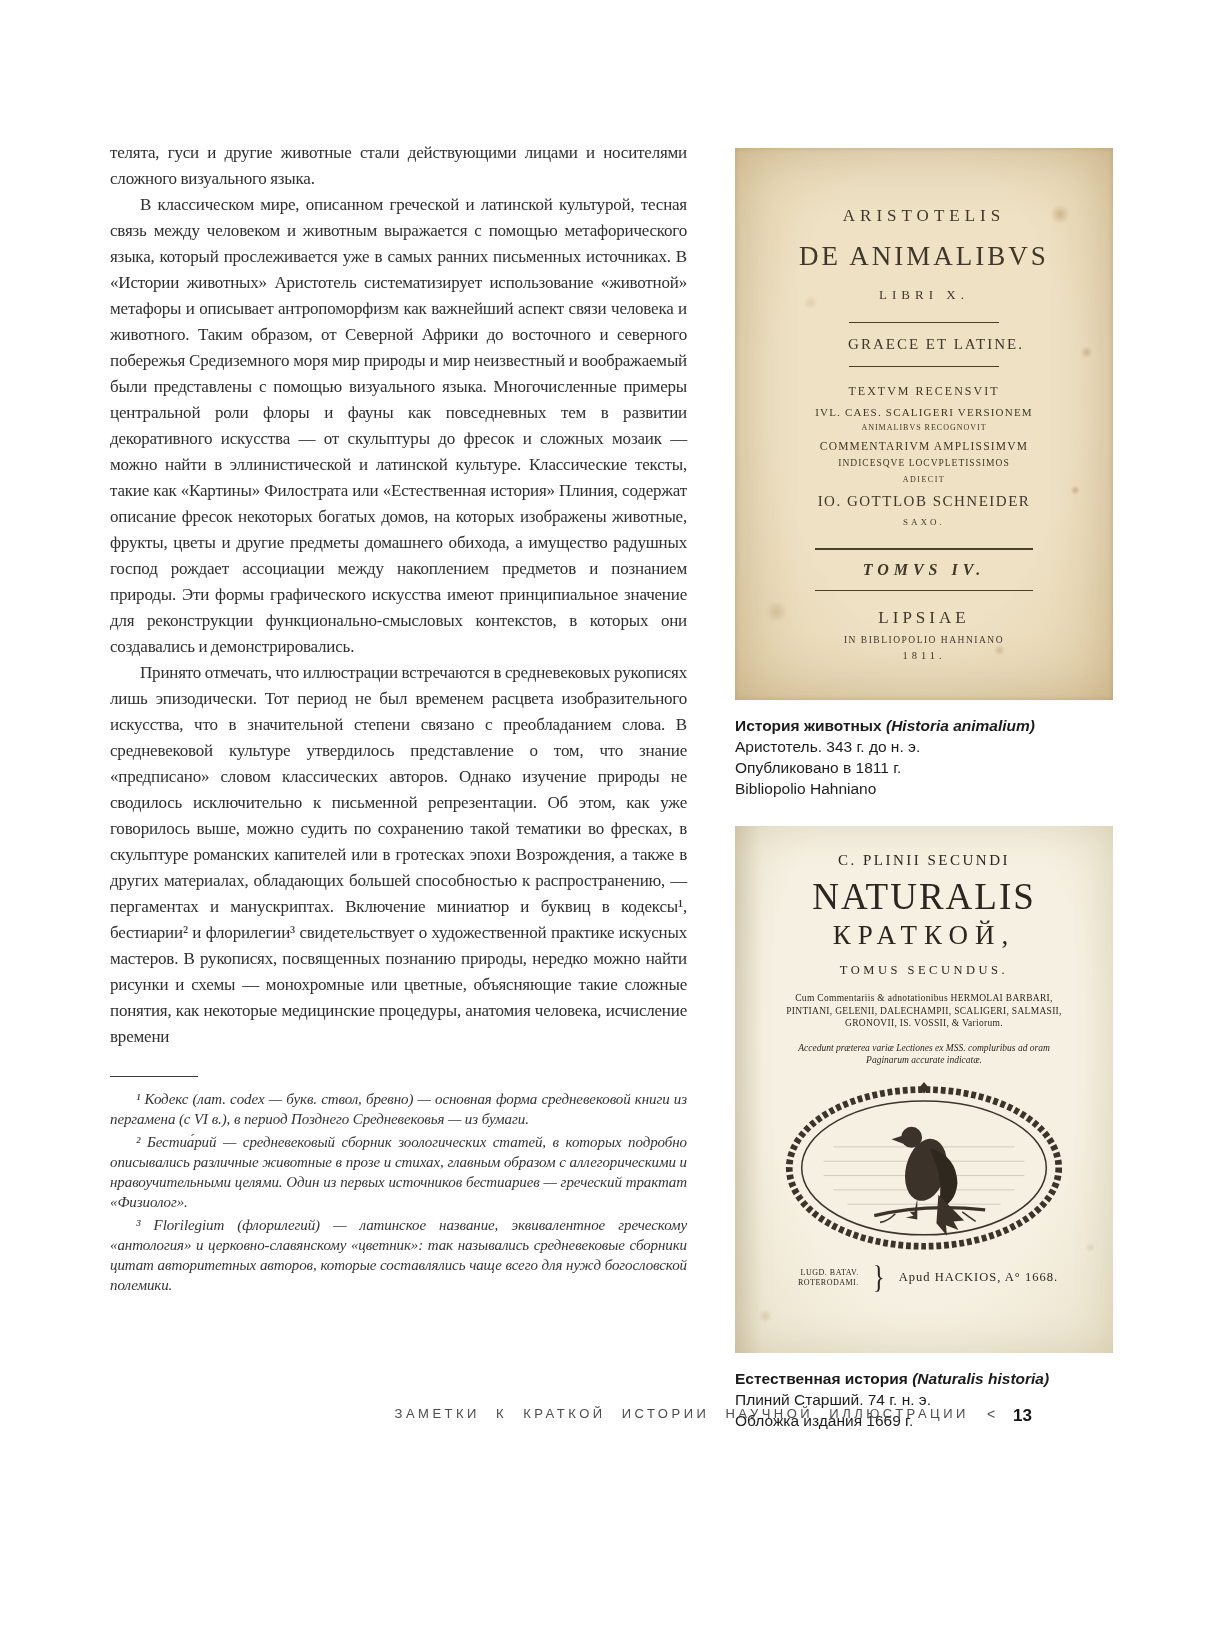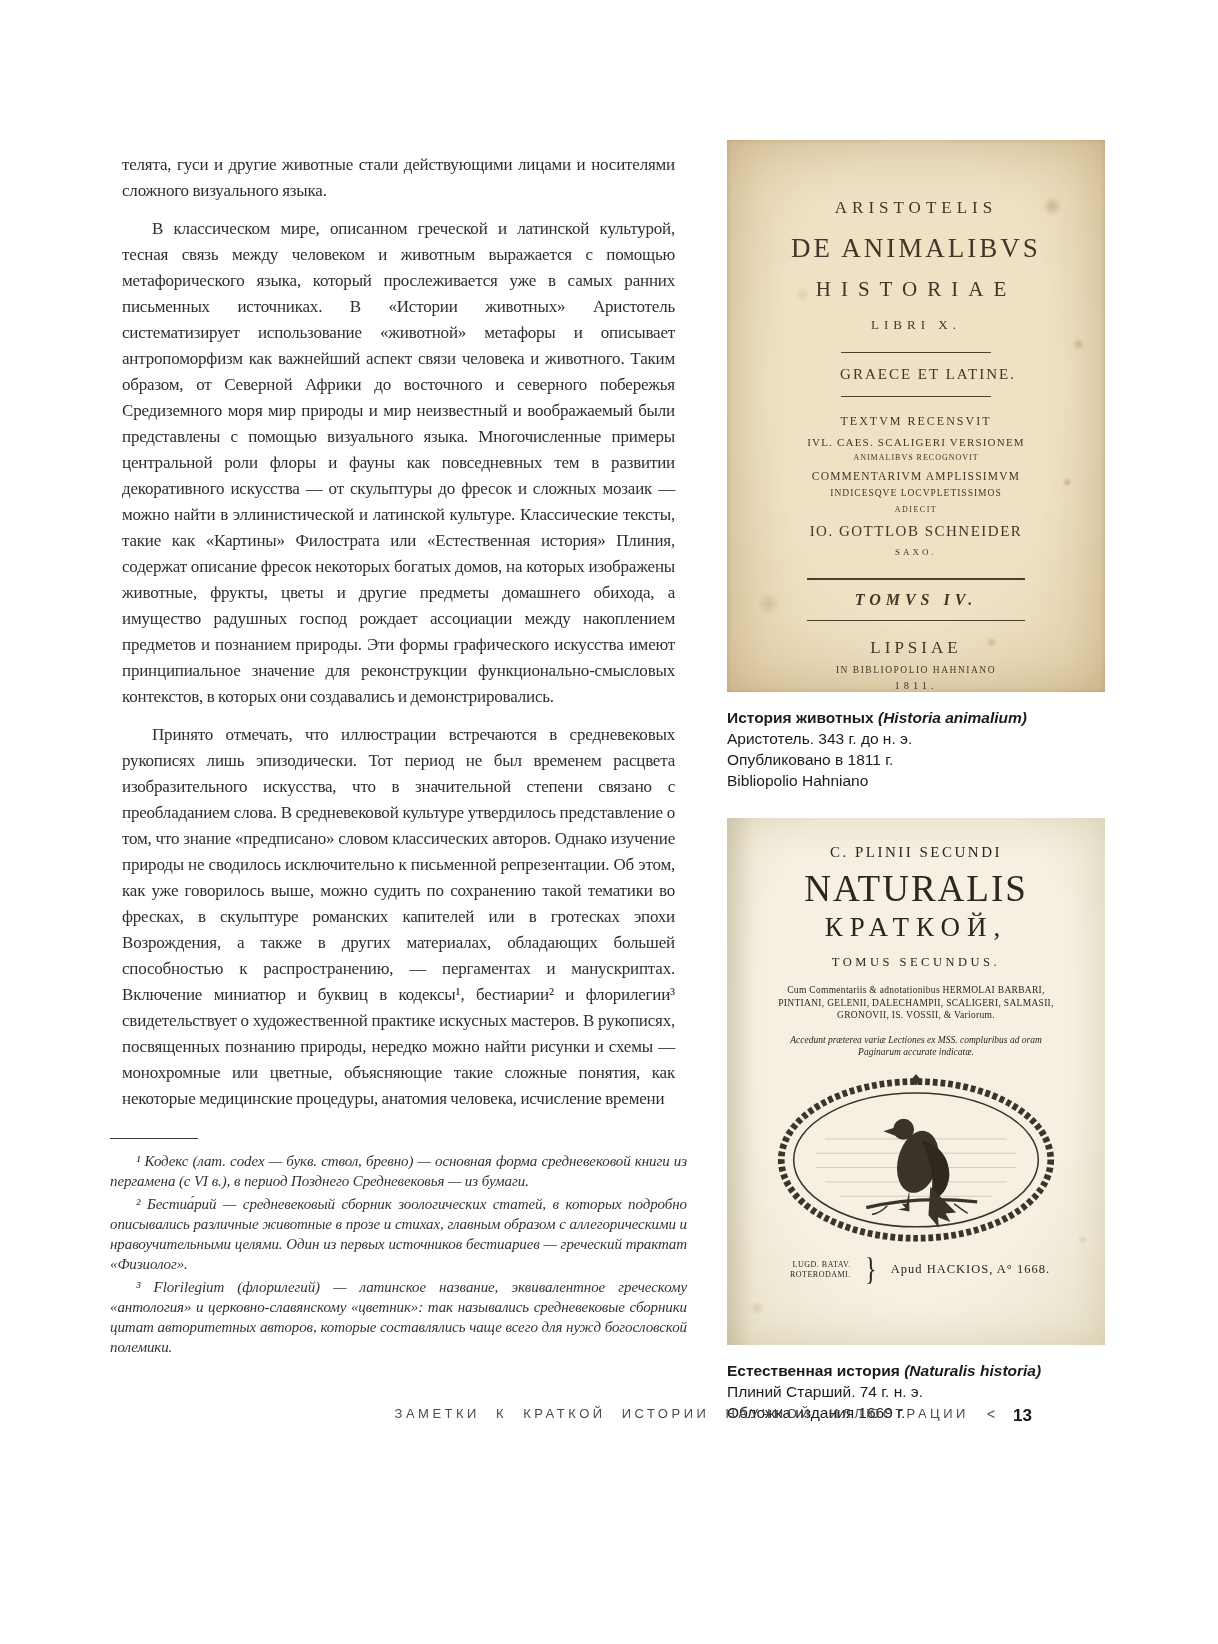--- a/index.html
+++ b/index.html
@@ -1,31 +1,31 @@
 <!DOCTYPE html>
 <html lang="ru"><head>
 <meta charset="utf-8">
 <style>
   html,body{margin:0;padding:0;background:#ffffff;}
   .page{position:relative;width:1218px;height:1644px;background:#ffffff;overflow:hidden;
         font-family:"Liberation Serif",serif;}
 
   
   .left-col{position:absolute;left:110px;top:140px;width:577px;}
-  .body-text p{margin:12px;font-size:17px;line-height:26px;color:#2e2e2e;text-align:justify;
+  .body-text p{margin:0;font-size:17px;line-height:26px;color:#2e2e2e;text-align:justify;
                text-indent:30px;letter-spacing:-0.2px;word-spacing:-0.5px;hyphens:auto;}
   .body-text p.first{text-indent:0;}
 
   .footnotes{margin-top:26px;}
   .fn-rule{width:88px;border-top:1.5px solid #3a3a3a;margin:0 0 12px 0;}
   .footnotes p{margin:0 0 3px 0;font-size:15px;line-height:20px;color:#333333;text-align:justify;
                text-indent:26px;letter-spacing:-0.1px;hyphens:auto;font-style:italic;}
 
   
-  .figure{position:absolute;left:727px;width:336px;margin:0;}
+  .figure{position:absolute;left:727px;width:336px;margin:8px;}
   .fig1{top:140px;}
   .fig2{top:818px;}
 
   .plate{width:378px;box-sizing:border-box;text-align:center;color:#40372a;overflow:hidden;
          font-family:"Liberation Serif",serif;}
 
   .plate1{height:552px;padding-top:58px;background-color:#e9dbba;
     background-image:
       radial-gradient(circle 14px at 86% 12%, rgba(151,103,44,.32), rgba(151,103,44,0) 70%),
       radial-gradient(circle 9px  at 93% 37%, rgba(151,103,44,.30), rgba(151,103,44,0) 70%),
@@ -107,21 +107,20 @@
       <p>¹ Кодекс (лат. codex — букв. ствол, бревно) — основная форма средневековой книги из пергамена (с VI в.), в период Позднего Средневековья — из бумаги.</p>
       <p>² Бестиа́рий — средневековый сборник зоологических статей, в которых подробно описывались различные животные в прозе и стихах, главным образом с аллегорическими и нравоучительными целями. Один из первых источников бестиариев — греческий трактат «Физиолог».</p>
       <p>³ Florilegium (флорилегий) — латинское название, эквивалентное греческому «антология» и церковно-славянскому «цветник»: так назывались средневековые сборники цитат авторитетных авторов, которые составлялись чаще всего для нужд богословской полемики.</p>
     </div>
   </main>
 
   <figure class="figure fig1">
     <div class="plate plate1">
       <div class="a0">ARISTOTELIS</div>
       <div class="a1">DE ANIMALIBVS</div>
-      <div class="a2">HISTORIAE</div>
       <div class="a3">LIBRI X.</div>
       <div class="ruleA"></div>
       <div class="a4">GRAECE ET LATINE.</div>
       <div class="ruleB"></div>
       <div class="a5">TEXTVM RECENSVIT</div>
       <div class="a6">IVL. CAES. SCALIGERI VERSIONEM</div>
       <div class="a7">ANIMALIBVS RECOGNOVIT</div>
       <div class="a8">COMMENTARIVM AMPLISSIMVM</div>
       <div class="a9">INDICESQVE LOCVPLETISSIMOS</div>
       <div class="a10">ADIECIT</div>

